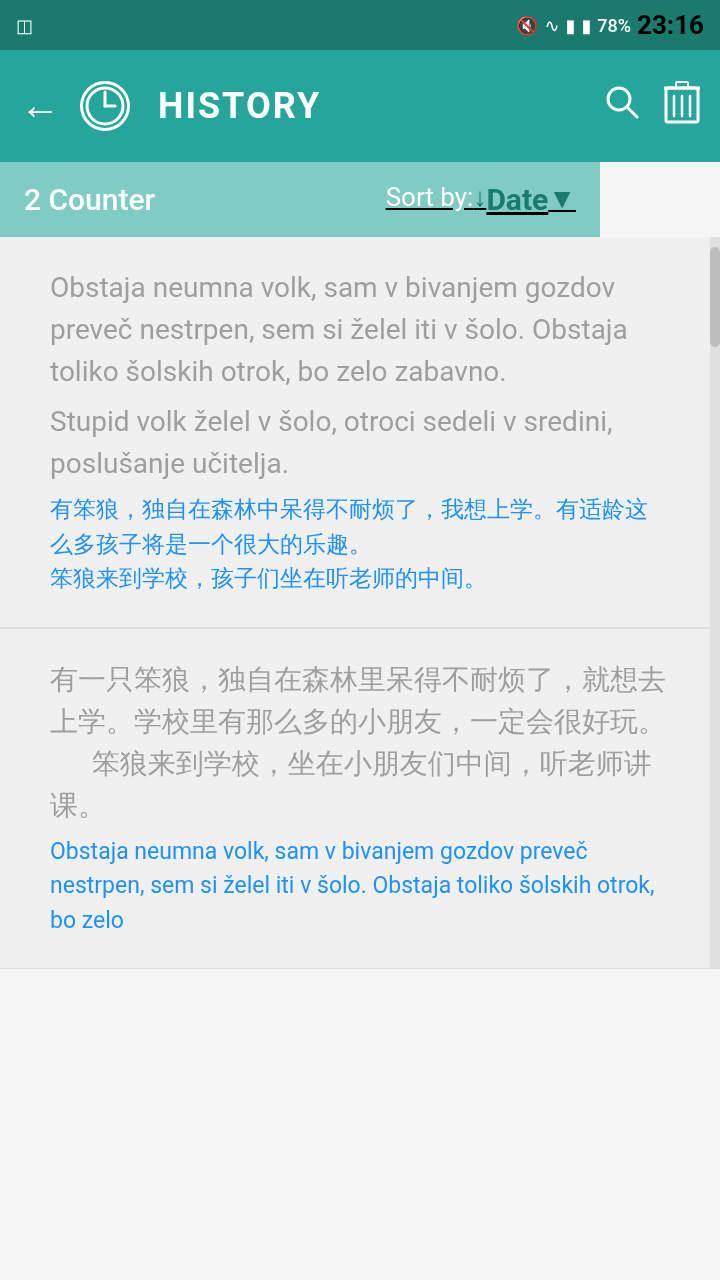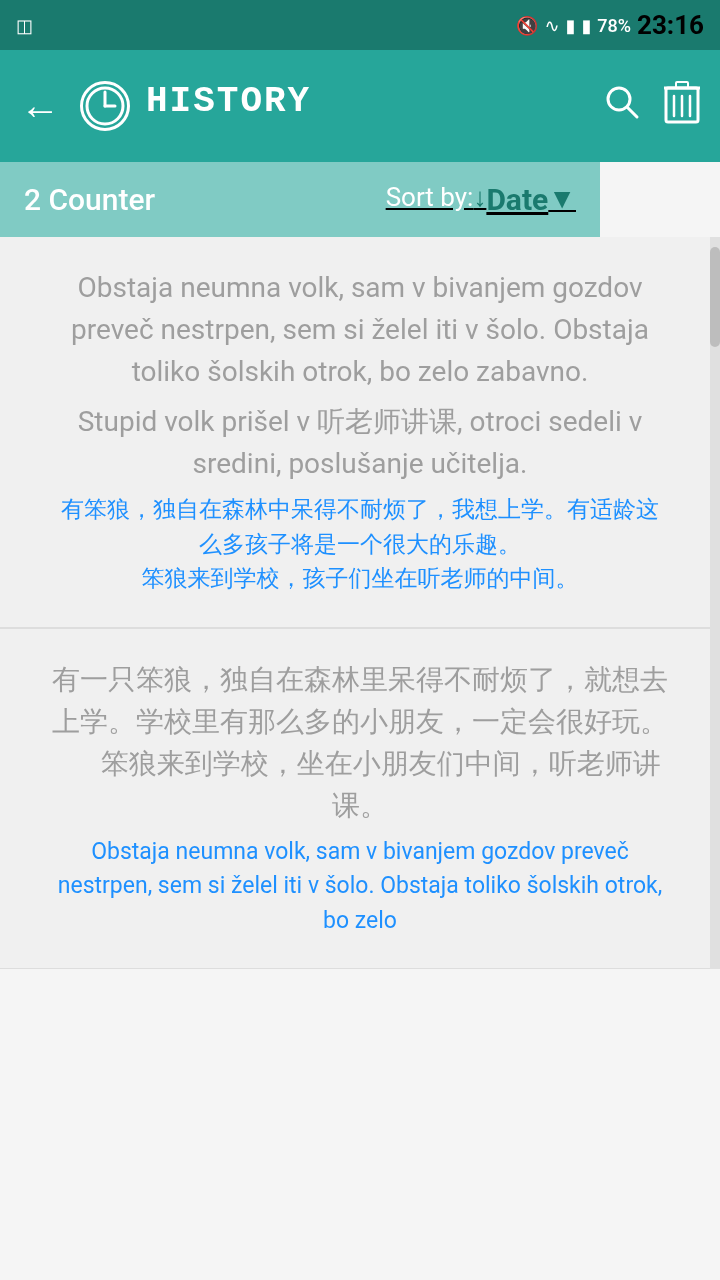--- a/index.html
+++ b/index.html
@@ -56,24 +56,23 @@
       gap: 20px;
     }
     .app-bar-back {
       color: white;
       font-size: 40px;
       cursor: pointer;
       line-height: 1;
     }
     .app-bar-title-area {
       display: flex;
-      align-items: flex-start;
-      gap: 16px;
+      align-items: center;
+      gap: 28px;
       flex: 1;
-      font-family: Liberation Mono, monospace;
     }
     .app-bar-clock-icon {
       width: 50px;
       height: 50px;
       border: 3px solid white;
       border-radius: 50%;
       display: flex;
       align-items: center;
       justify-content: center;
       position: relative;
@@ -151,21 +150,20 @@
     }
     .sort-dropdown-arrow {
       color: #1a7a6e;
       font-size: 28px;
     }
 
     
     .content {
       width: 720px;
       background: #0f172a;
-      text-align: center;
     }
 
     
     .history-item {
       background: #f0f0f0;
       padding: 30px 50px 30px 50px;
       border-bottom: 1px solid #ddd;
       position: relative;
     }
 
@@ -260,21 +258,21 @@
     <span class="sort-value">Date</span>
     <span class="sort-dropdown-arrow">▼</span>
   </div>
 </div>
 
 <div class="content-wrapper">
   <div class="content">
 
     <div class="history-item">
       <div class="history-item-text-gray">Obstaja neumna volk, sam v bivanjem gozdov preveč nestrpen, sem si želel iti v šolo. Obstaja toliko šolskih otrok, bo zelo zabavno.</div>
-      <div class="history-item-text-gray">Stupid volk prišel v 听老师讲课, otroci sedeli v sredini, poslušanje učitelja.</div>
+      <div class="history-item-text-gray">Stupid volk želel v šolo, otroci sedeli v sredini, poslušanje učitelja.</div>
       <div class="history-item-text-blue">有笨狼，独自在森林中呆得不耐烦了，我想上学。有适龄这么多孩子将是一个很大的乐趣。<br>笨狼来到学校，孩子们坐在听老师的中间。</div>
     </div>
 
     <div style="height:1px; background:#ddd; margin: 0 0;"></div>
 
     <div class="history-item">
       <div class="history-item-text-gray">有一只笨狼，独自在森林里呆得不耐烦了，就想去上学。学校里有那么多的小朋友，一定会很好玩。<br>&nbsp;&nbsp;&nbsp;&nbsp;&nbsp;&nbsp;笨狼来到学校，坐在小朋友们中间，听老师讲课。</div>
       <div class="history-item-text-blue">Obstaja neumna volk, sam v bivanjem gozdov preveč nestrpen, sem si želel iti v šolo. Obstaja toliko šolskih otrok, bo zelo</div>
     </div>
 

